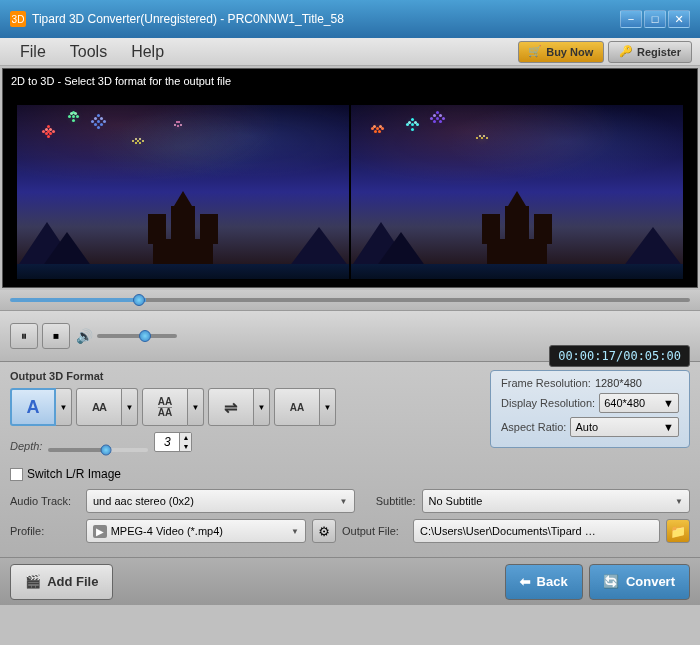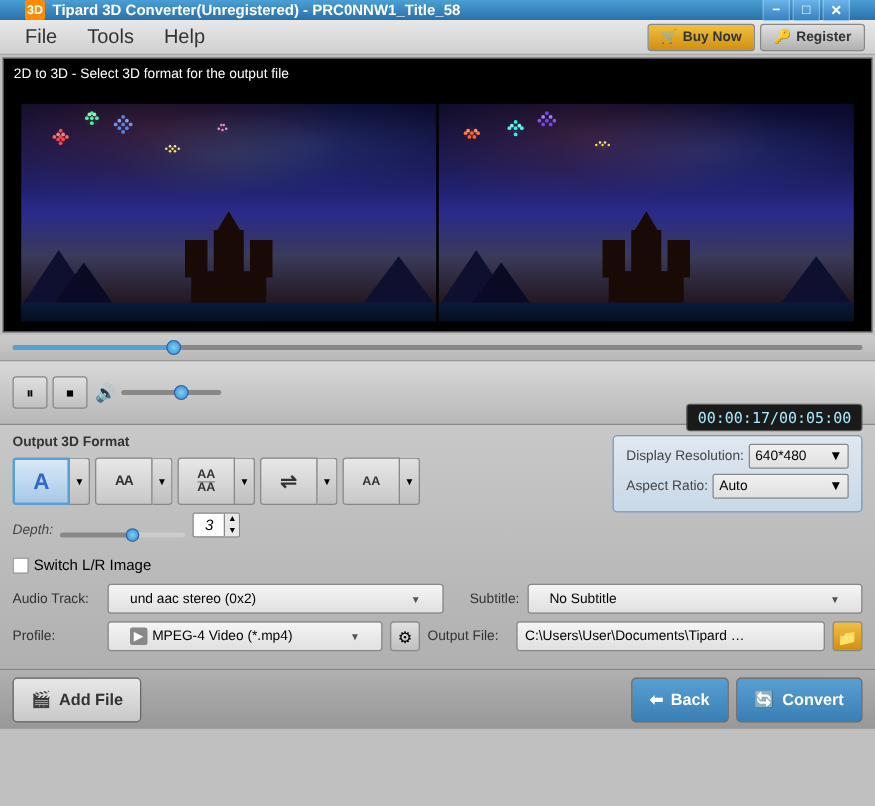--- a/index.html
+++ b/index.html
@@ -1,28 +1,28 @@
 <!DOCTYPE html>
 <html><head>
   <meta charset="utf-8">
   <style>
     * { box-sizing: border-box; margin: 0; padding: 0; }
     body { width: 700px; height: 645px; overflow: hidden; font-family: 'Segoe UI', Arial, sans-serif; font-size: 12px; background: #c0c0c0; }
 
     
     #title-bar {
-      height: 16px;
+      height: 38px;
       background: linear-gradient(to bottom, #4a9fd4, #2a6fa8);
       display: flex;
       align-items: center;
       justify-content: space-between;
-      padding: 0 20px;
+      padding: 0 10px;
       color: white;
       font-size: 12px;
-      font-weight: bold;
+      font-weight: normal;
     }
     #title-bar-left { display: flex; align-items: center; gap: 6px; }
     #title-icon { width: 16px; height: 16px; background: #ff8c00; border-radius: 2px; font-size: 10px; display: flex; align-items: center; justify-content: center; color: white; }
     #title-controls { display: flex; gap: 2px; }
     .title-btn { width: 22px; height: 18px; border: 1px solid rgba(255,255,255,0.3); background: linear-gradient(to bottom, #6ab4e8, #3a7fc0); color: white; font-size: 11px; display: flex; align-items: center; justify-content: center; cursor: pointer; border-radius: 2px; }
 
     
     #menu-bar {
       height: 28px;
       background: linear-gradient(to bottom, #e8e8e8, #d0d0d0);
@@ -412,21 +412,21 @@
     }
     .row-label { font-size: 11px; color: #333; white-space: nowrap; min-width: 70px; }
     .combo-box {
       flex: 1;
       height: 24px;
       border: 1px solid #888;
       background: linear-gradient(to bottom, #f5f5f5, #e0e0e0);
       border-radius: 3px;
       display: flex;
       align-items: center;
-      padding: 0 17px;
+      padding: 0 6px;
       cursor: pointer;
       font-size: 11px;
       justify-content: space-between;
     }
     .combo-arrow { font-size: 8px; color: #555; }
     .subtitle-label { font-size: 11px; color: #333; white-space: nowrap; min-width: 55px; text-align: right; }
     #subtitle-combo { flex: 1; }
 
     .settings-btn {
       width: 24px;
@@ -670,20 +670,24 @@
         </div>
       </div>
 
       <div id="switch-checkbox">
         <div class="chk"></div>
         <span>Switch L/R Image</span>
       </div>
     </div>
 
     <div id="output-info">
+      <div class="info-row">
+        <span class="info-label">Frame Resolution:</span>
+        <span class="info-value">1280*480</span>
+      </div>
       <div class="info-row">
         <span class="info-label">Display Resolution:</span>
         <div class="info-select">
           <span>640*480</span>
           <span>▼</span>
         </div>
       </div>
       <div class="info-row">
         <span class="info-label">Aspect Ratio:</span>
         <div class="info-select">

